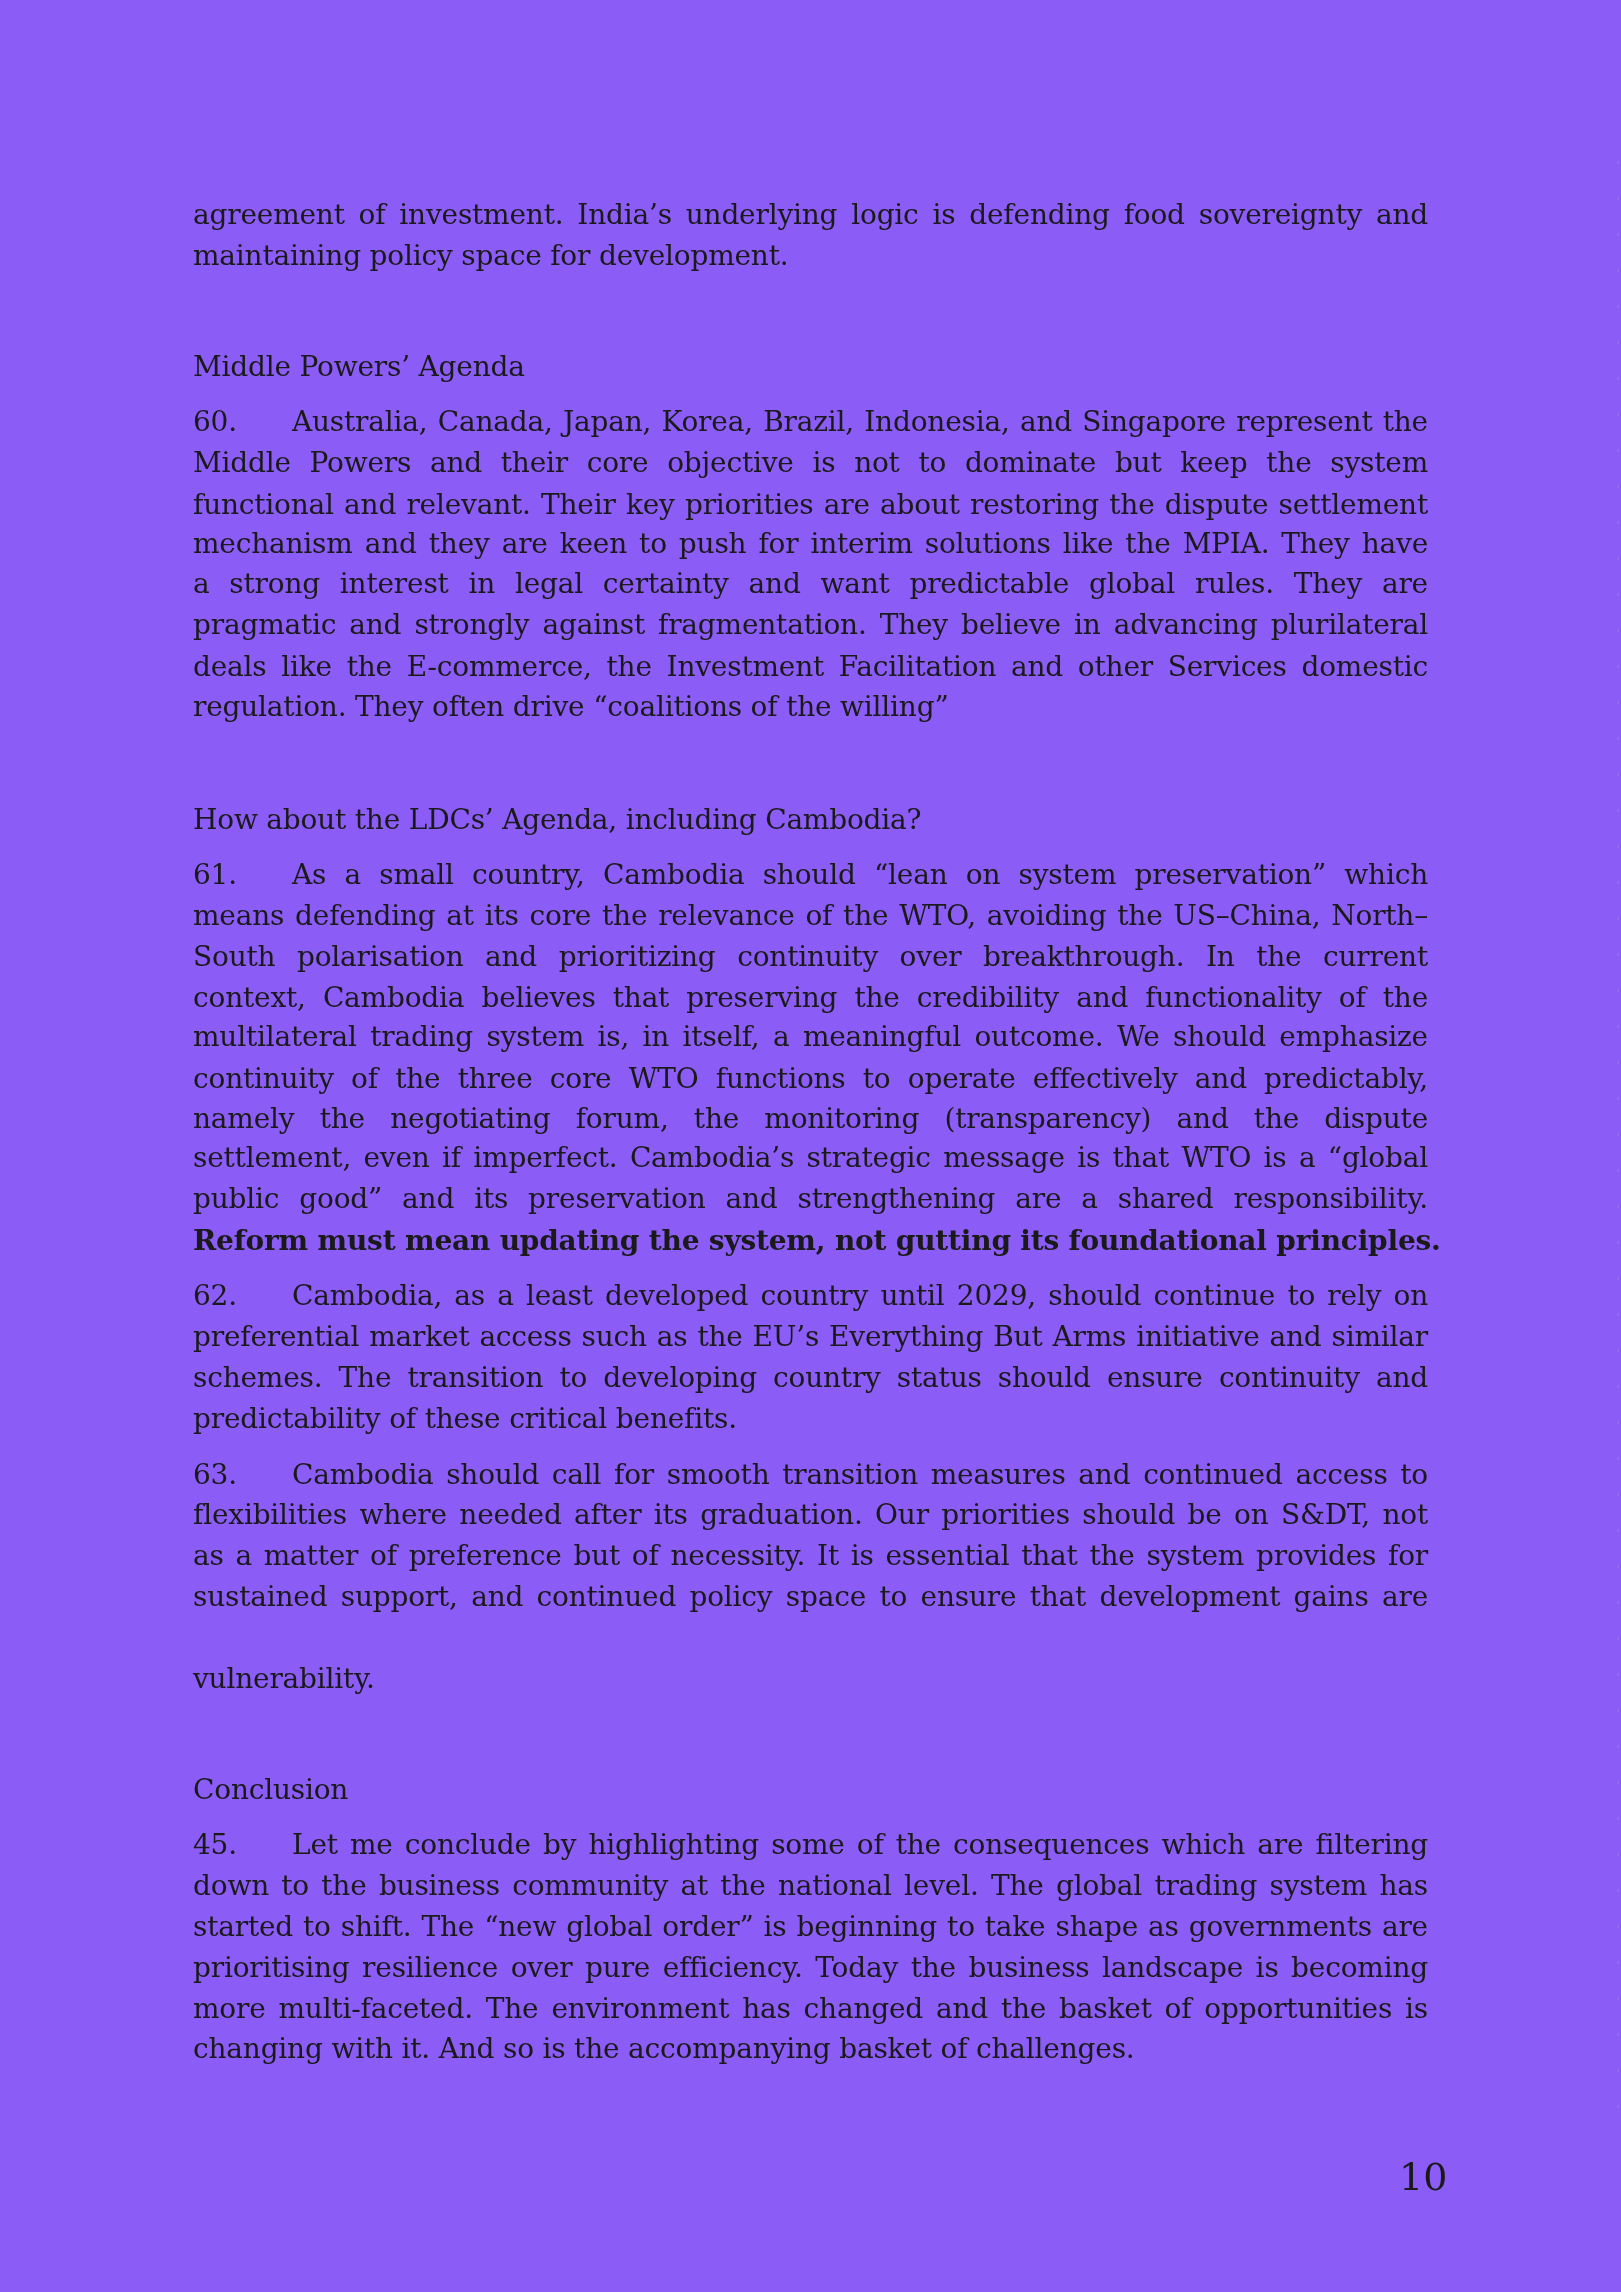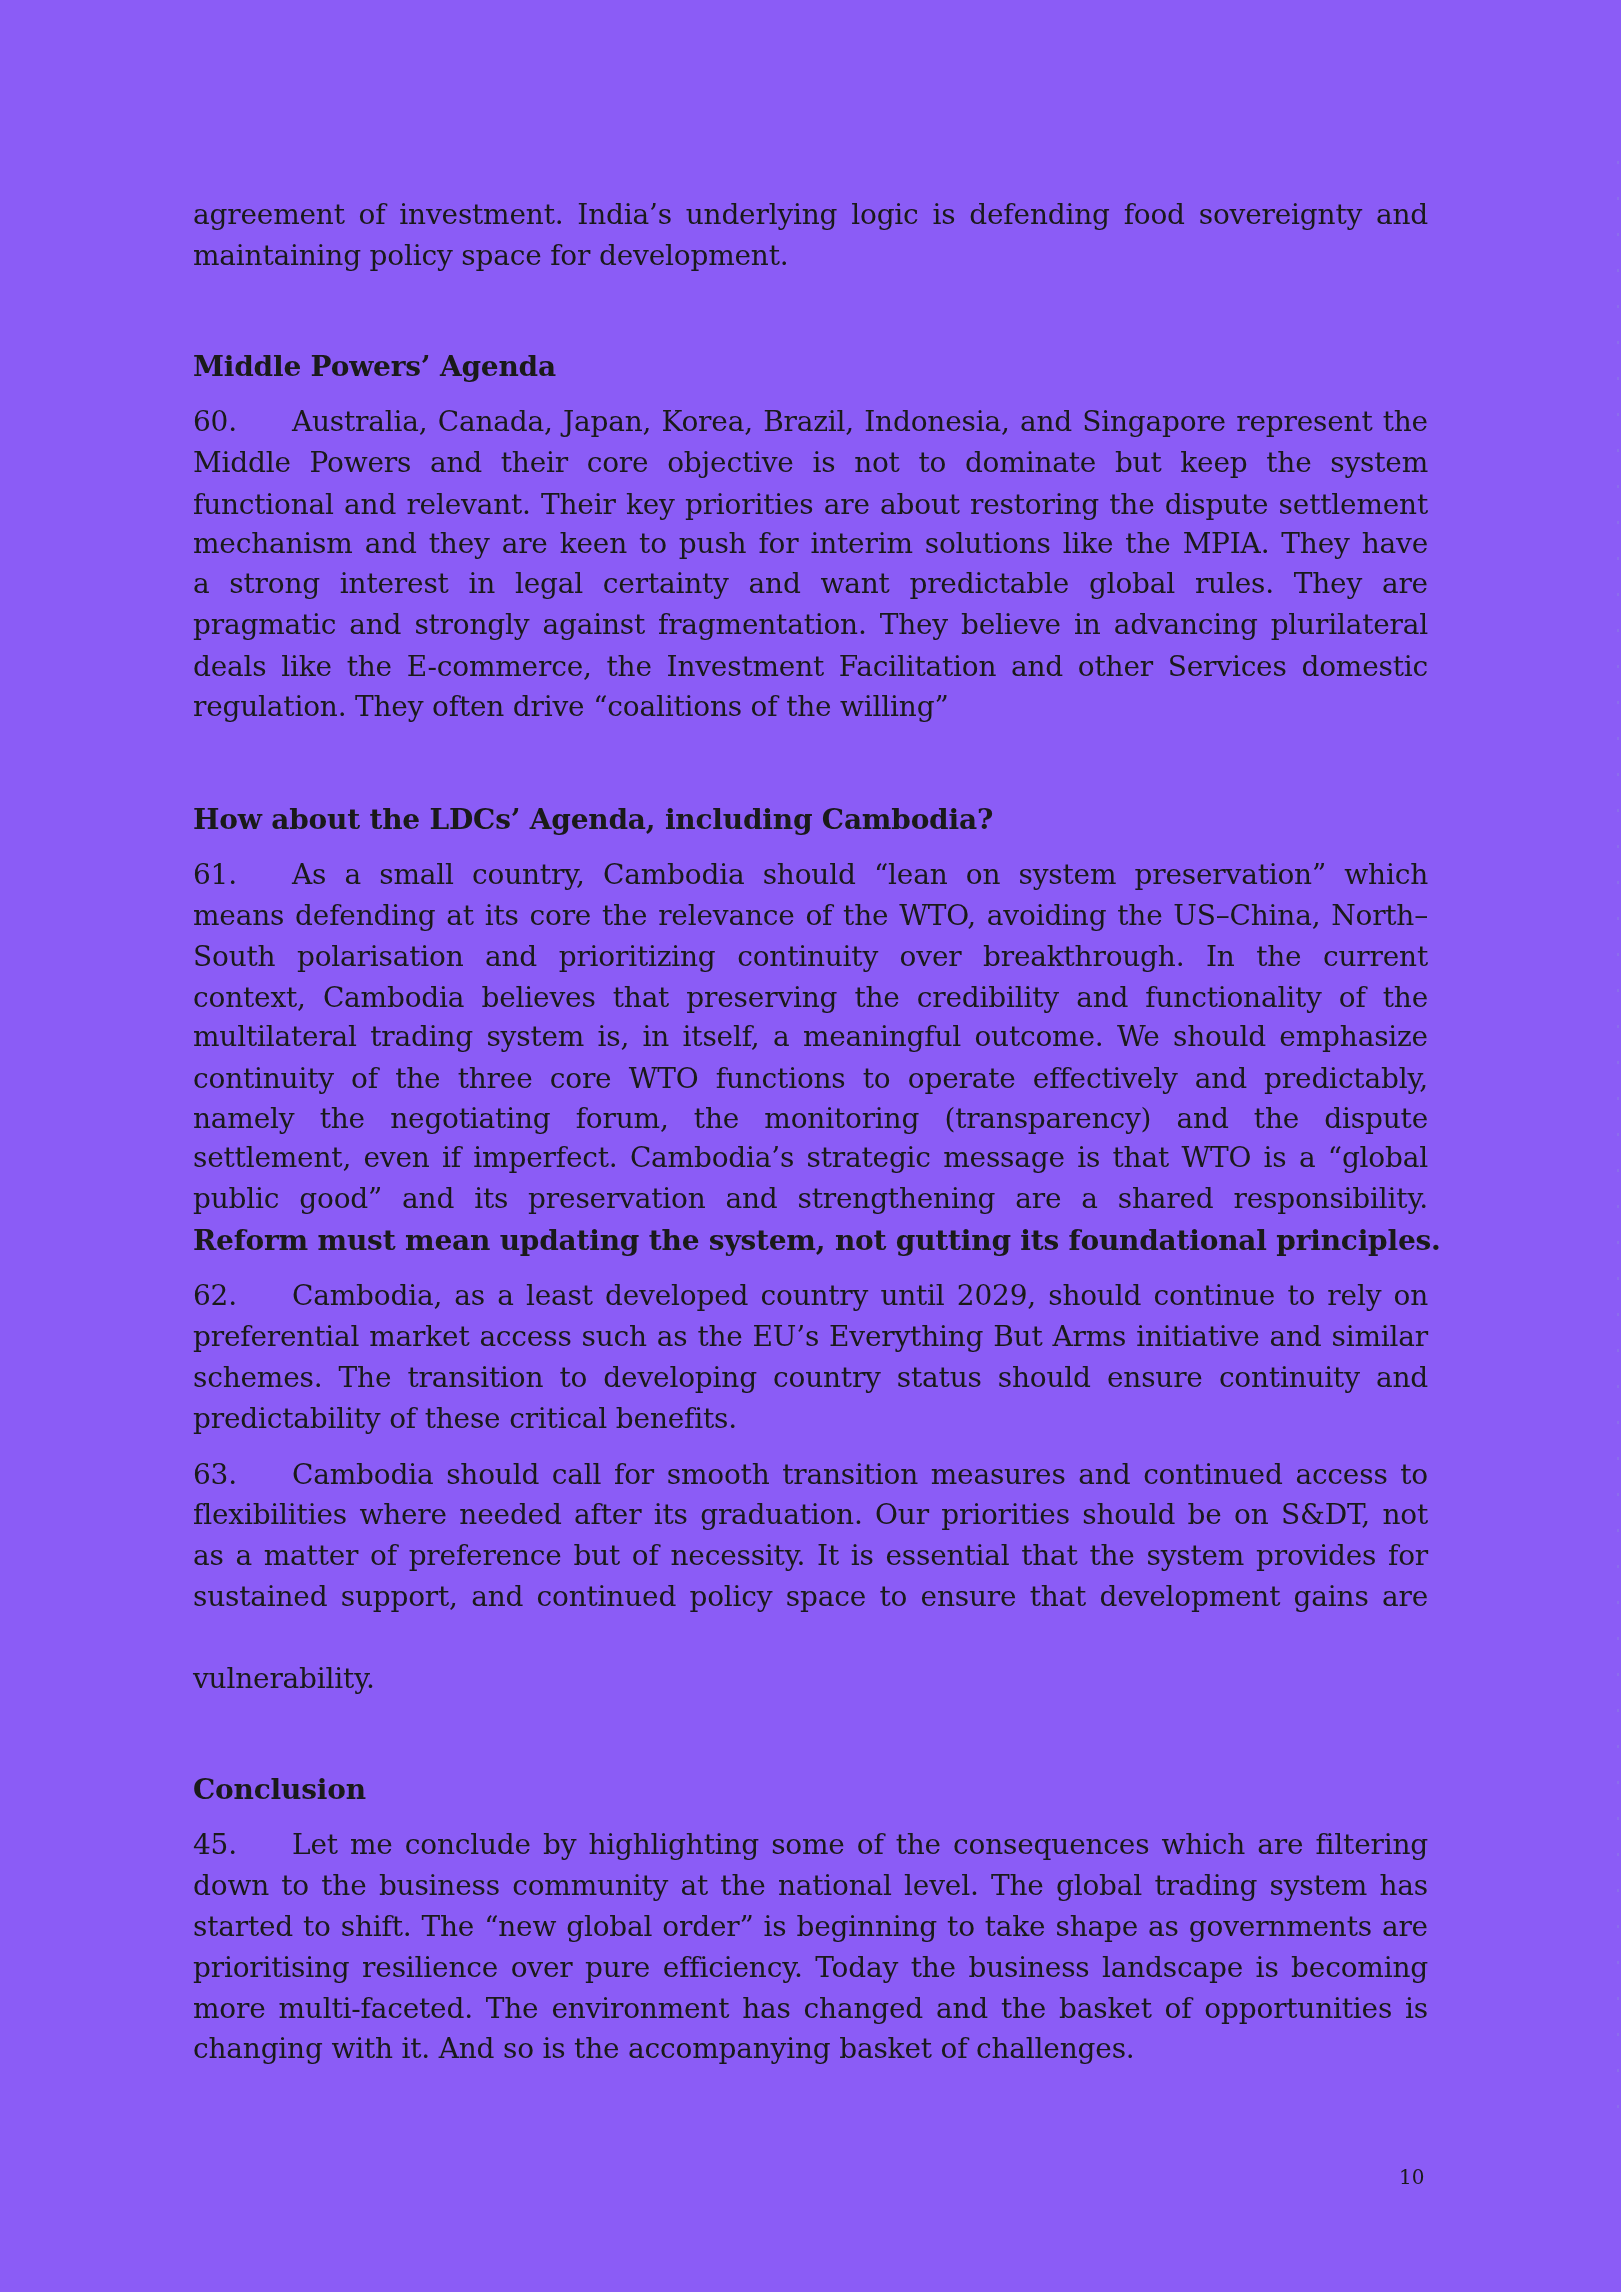--- a/index.html
+++ b/index.html
@@ -3,24 +3,24 @@
 <meta charset="utf-8">
 <style>
   html, body { margin:0; padding:0; background:#ffffff; }
   body { width:1621px; height:2293px; position:relative; overflow:hidden;
          font-family:"DejaVu Serif", "Liberation Serif", serif; color:#1a1a1a; }
   .page { position:absolute; left:0; top:0; width:1621px; height:2293px; background:#8b5cf6; }
   .ln { position:absolute; left:193px; width:1235px; height:40px; line-height:40px;
         font-size:28px; white-space:nowrap; text-align:justify; text-align-last:justify;
         letter-spacing:-0.2px; }
   .ln.last { text-align:right; text-align-last:left; }
-  .ln.head { font-weight:bold; text-align:right; text-align-last:left; }
+  .ln.head { font-weight:normal; text-align:right; text-align-last:left; }
   .ln.bold { font-weight:bold; }
   .num { display:inline-block; width:99px; text-align:left; }
-  .pn { position:absolute; left:1399px; top:2157px; font-size:20px; line-height:40px; }
+  .pn { position:absolute; left:1399px; top:2157px; font-size:38px; line-height:40px; }
   .edge { position:absolute; left:1617px; top:161px; width:1.8px; height:1970px;
           background:repeating-linear-gradient(to bottom, rgba(140,140,220,0.35) 0 2.7px, transparent 2.7px 36px); }
 </style>
 </head>
 <body>
 
 <div class="page">
 
   <div class="ln" style="top:195px">agreement of investment. India’s underlying logic is defending food sovereignty and</div>
   <div class="ln last" style="top:236px">maintaining policy space for development.</div>

